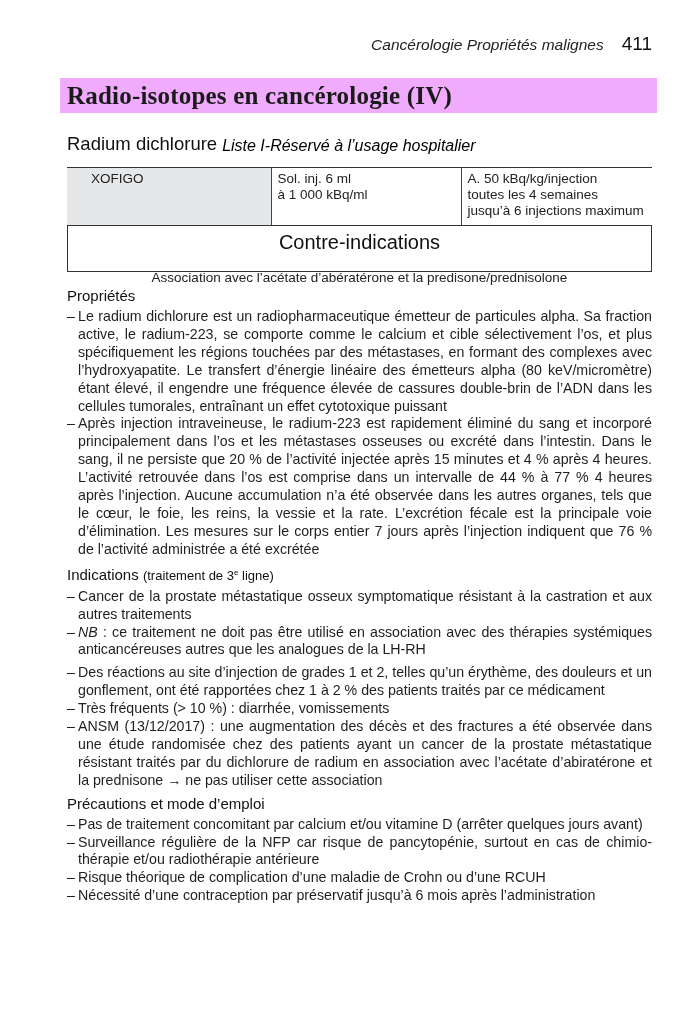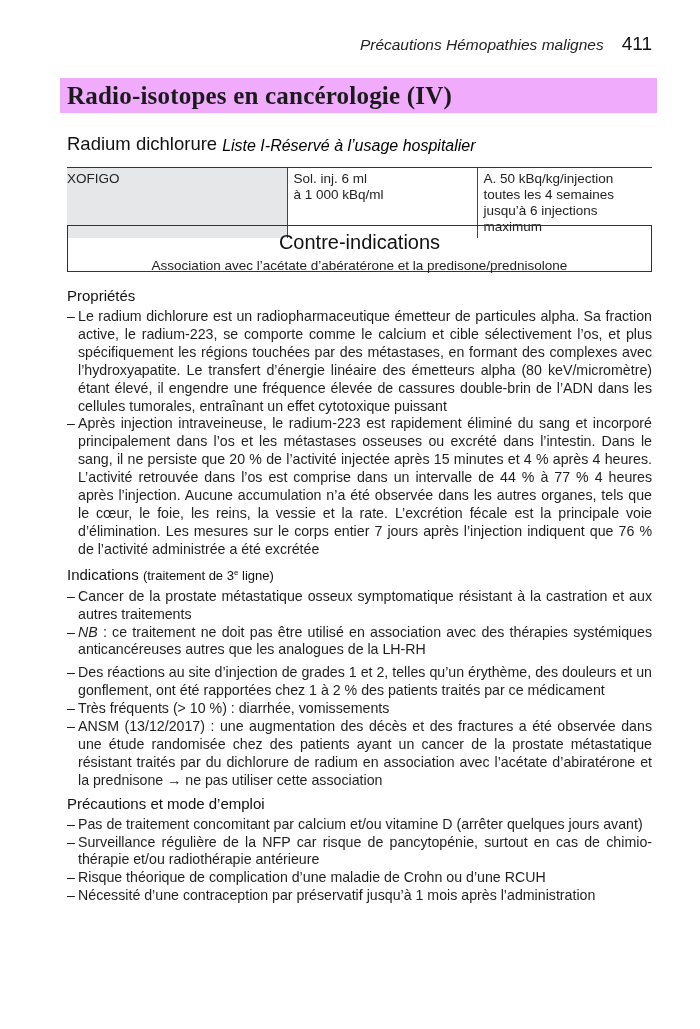--- a/index.html
+++ b/index.html
@@ -31,31 +31,31 @@
   .drug-head .drug-status { font-style: italic; font-size: 16px; color: #000000; }
 
   .drug-table {
     position: absolute; left: 67px; top: 167px; width: 585px;
     border-collapse: collapse; font-size: 13.5px; color: #222;
   }
   .drug-table td {
     vertical-align: top; padding: 3px 6px 3px 6px; line-height: 16px;
     border-top: 1.5px solid #333;
   }
-  .drug-table td.brand { background: #e6e7e9; width: 220px; padding-left: 0; }
+  .drug-table td.brand { background: #e6e7e9; width: 204px; padding-left: 24px; }
   .drug-table td.form { width: 190px; border-left: 1px solid #444; }
   .drug-table td.dose { border-left: 1px solid #444; }
   .drug-table tr.row-main td { height: 58px; }
 
   .ci-box {
     position: absolute; left: 67px; top: 225px; width: 585px; height: 47px;
     border: 1.3px solid #333; text-align: center; color: #222;
   }
   .ci-box .ci-title { font-size: 20px; margin-top: 5px; color: #111; }
-  .ci-box .ci-text { font-size: 13.5px; margin-top: 4px; }
+  .ci-box .ci-text { font-size: 13.5px; margin-top: 16px; }
 
   .content {
     position: absolute; left: 67px; top: 287px; width: 585px;
     font-size: 14.2px; line-height: 17.9px; color: #1f1f1f;
   }
   .sec-title { font-size: 15px; margin-bottom: 3px; color: #111; line-height: 18px; }
   .sec-title .sub { font-size: 13px; }
   .sec-title sup { font-size: 8px; vertical-align: 5px; }
   .sec { margin-bottom: 5px; }
   ul.dash { list-style: none; }
@@ -65,21 +65,21 @@
   ul.dash li::before {
     content: "\2013"; position: absolute; left: 0; top: 0;
   }
   ul.dash li.last-left { text-align: left; }
   .it { font-style: italic; margin-top: 48px; }
 </style>
 </head>
 <body>
 
 <header class="running-head">
-  <span class="section">Précautions Hémopathies malignes</span>
+  <span class="section">Cancérologie Propriétés malignes</span>
   <span class="page-num">411</span>
 </header>
 
 <div class="title-band">
   <h1>Radio-isotopes en cancérologie (IV)</h1>
 </div>
 
 <div class="drug-head">
   <span class="drug-name">Radium dichlorure</span>
   <span class="drug-status">Liste I-Réservé à l’usage hospitalier</span>
@@ -135,17 +135,17 @@
       <li>ANSM (13/12/2017) : une augmentation des décès et des fractures a été observée dans une étude randomisée chez des patients ayant un cancer de la prostate métastatique résistant traités par du dichlorure de radium en association avec l’acétate d’abiratérone et la prednisone → ne pas utiliser cette association</li>
     </ul>
   </section>
 
   <section class="sec">
     <div class="sec-title">Précautions et mode d’emploi</div>
     <ul class="dash">
       <li class="last-left">Pas de traitement concomitant par calcium et/ou vitamine D (arrêter quelques jours avant)</li>
       <li>Surveillance régulière de la NFP car risque de pancytopénie, surtout en cas de chimio-thérapie et/ou radiothérapie antérieure</li>
       <li class="last-left">Risque théorique de complication d’une maladie de Crohn ou d’une RCUH</li>
-      <li class="last-left">Nécessité d’une contraception par préservatif jusqu’à 1 mois après l’administration</li>
+      <li class="last-left">Nécessité d’une contraception par préservatif jusqu’à 6 mois après l’administration</li>
     </ul>
   </section>
 
 </main>
 
 </body></html>

